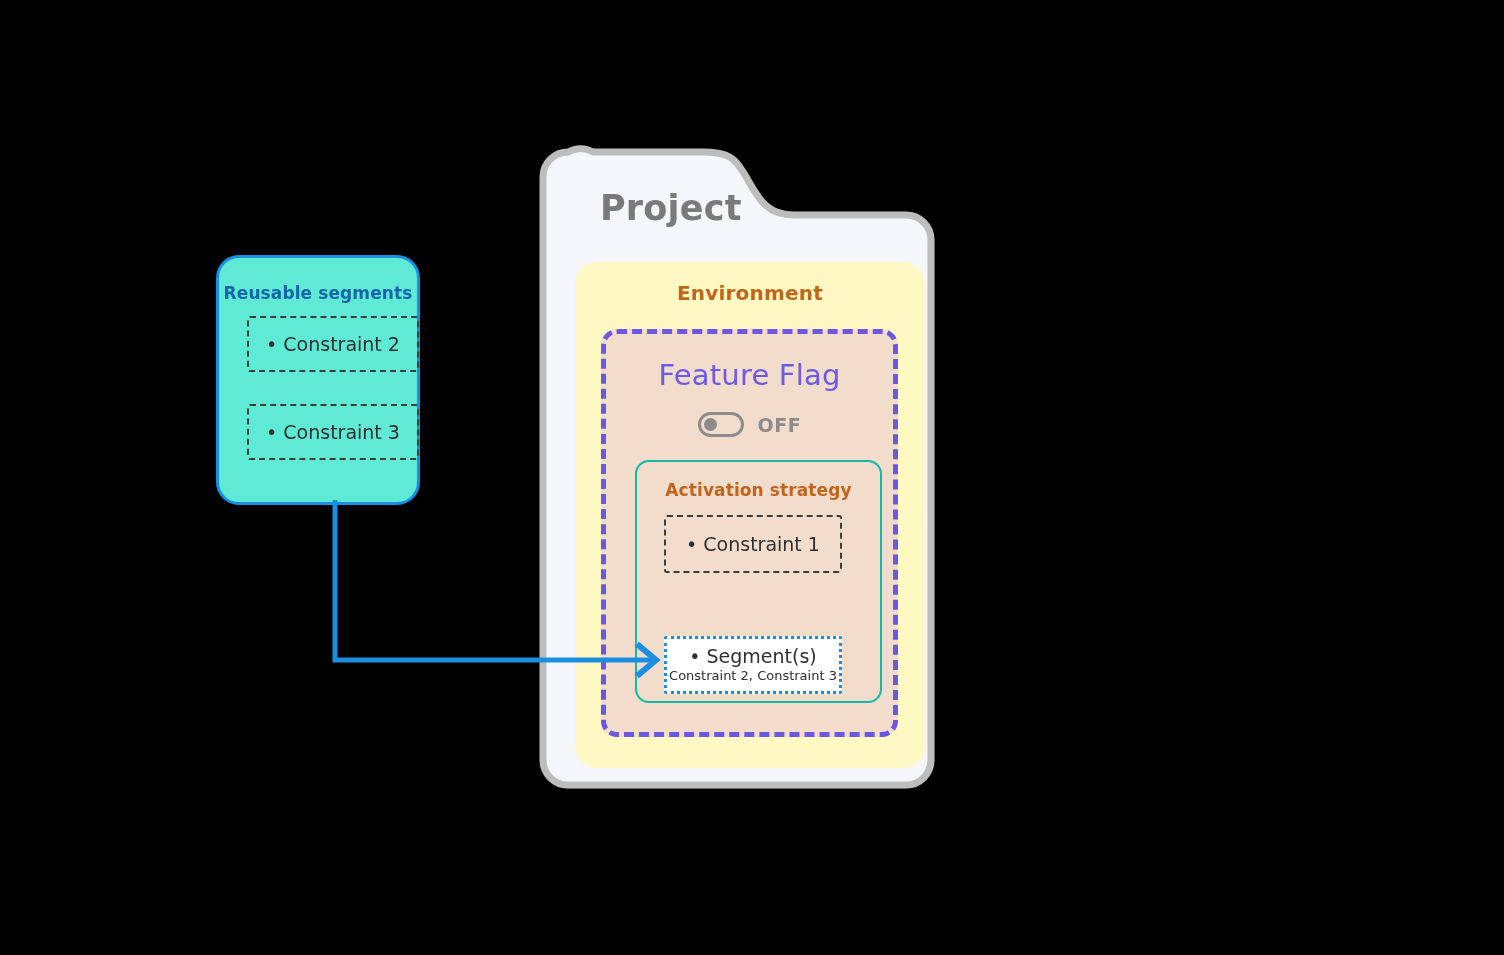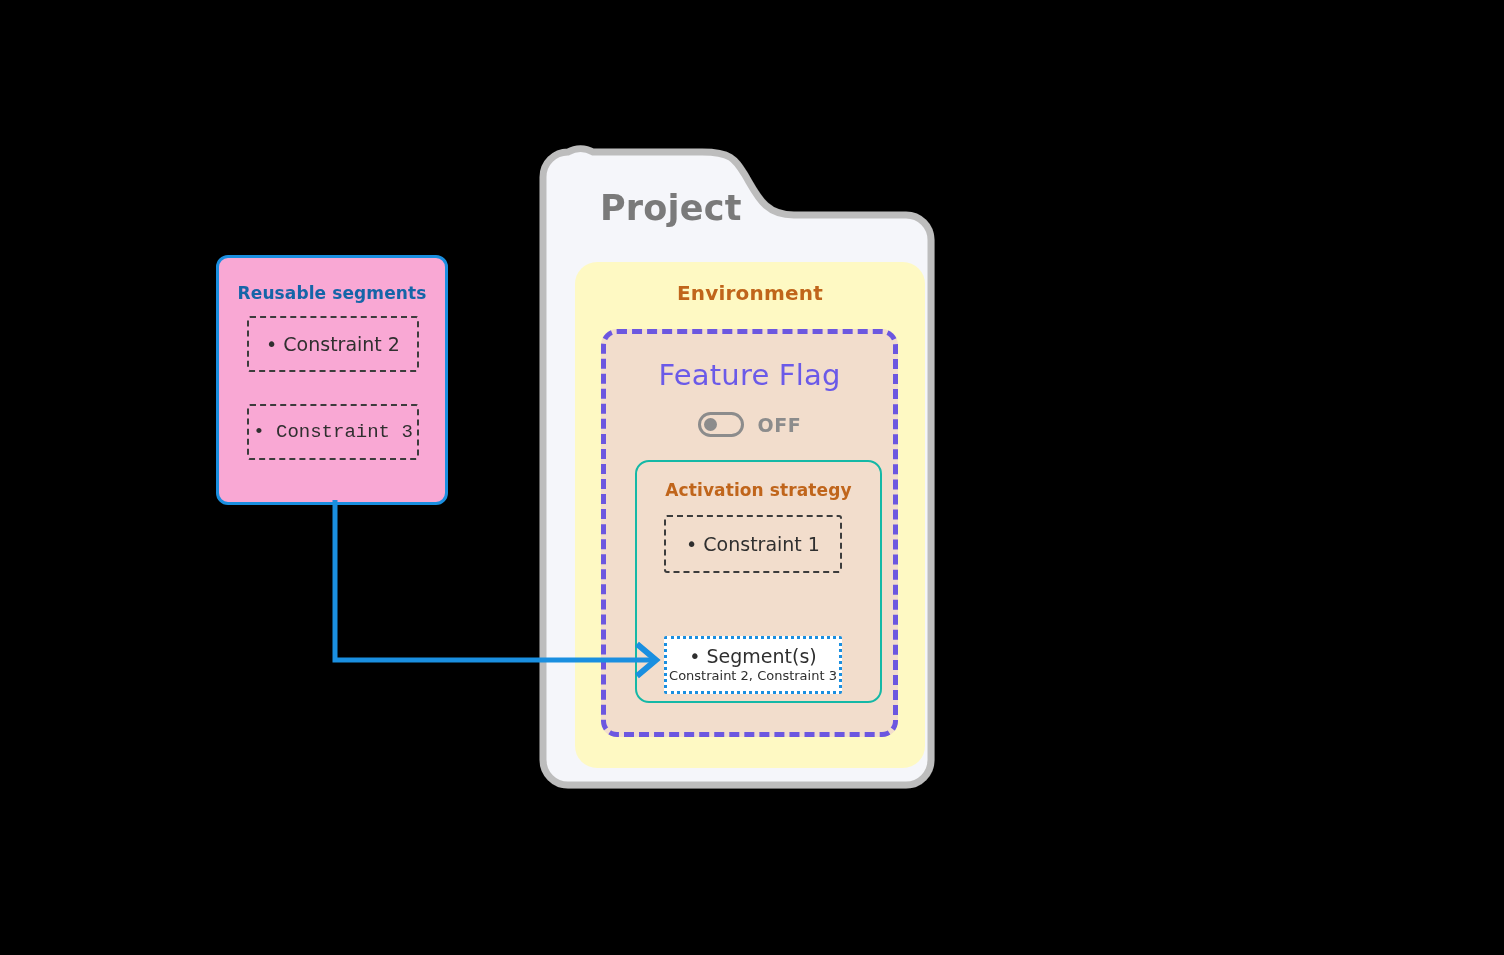--- a/index.html
+++ b/index.html
@@ -196,25 +196,25 @@
     color: #2f2f2f;
     white-space: nowrap;
     margin-top: 2px;
   }
 
   
   #reusable-segments-panel {
     position: absolute;
     left: 216px;
     top: 255px;
-    width: 232px;
+    width: 204px;
     height: 250px;
-    background: #f9a8d4;
+    background: #5eead4;
     border: 3px solid #1a8fe0;
-    border-radius: 12px;
+    border-radius: 23px;
     box-sizing: border-box;
   }
   #reusable-segments-title {
     position: absolute;
     left: 0;
     top: 25px;
     width: 100%;
     text-align: center;
     font-size: 17px;
     font-weight: 700;
@@ -225,21 +225,20 @@
     left: 28px;
     top: 58px;
     width: 172px;
     height: 56px;
   }
   #constraint-3-box {
     left: 28px;
     top: 146px;
     width: 172px;
     height: 56px;
-    font-family: Liberation Mono, monospace;
   }
 
   
   #connector-arrow {
     position: absolute;
     left: 300px;
     top: 490px;
     width: 400px;
     height: 200px;
     pointer-events: none;

